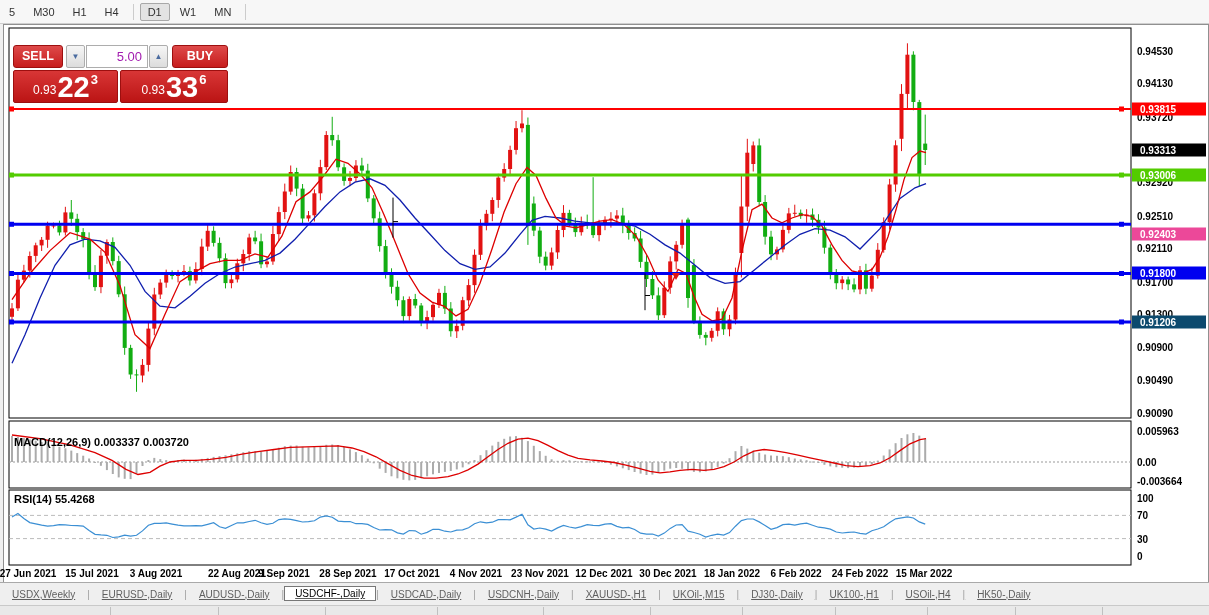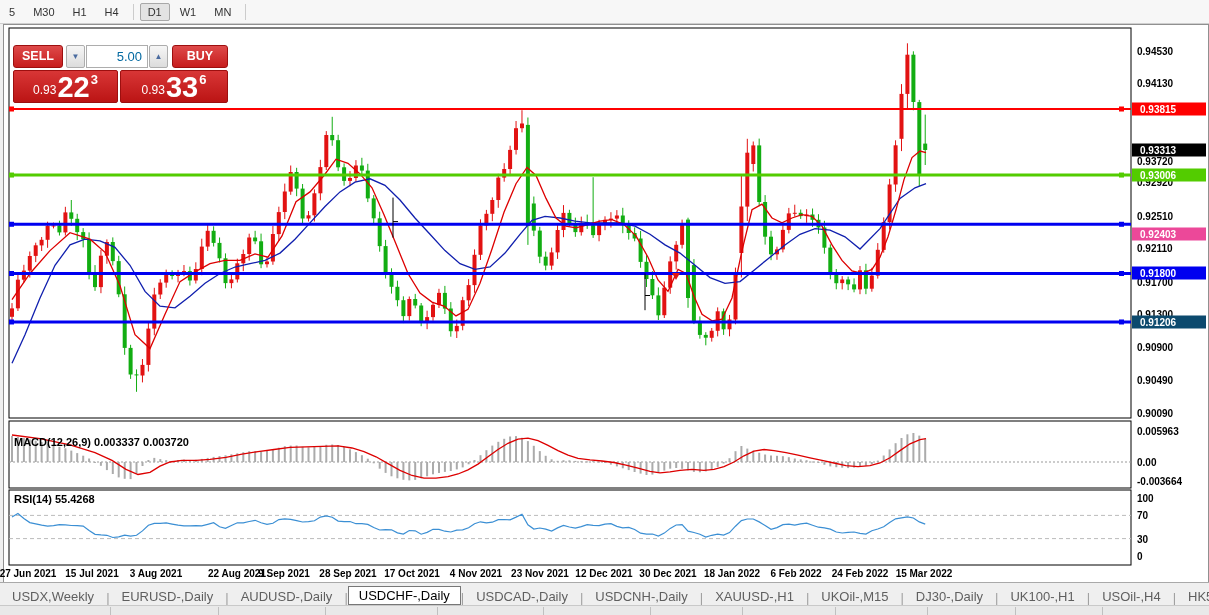--- a/index.html
+++ b/index.html
@@ -18,36 +18,36 @@
   .chart-title{left:14px;top:31px;font-size:11.5px;font-weight:700;color:#000;white-space:nowrap;}
   .chart-title .marker{font-size:8px;vertical-align:1px;margin-right:5px;}
   
   .trade-panel{left:13px;top:45px;width:215px;height:58px;}
   .tp-btn{position:absolute;color:#fff;font-weight:700;font-size:12.5px;text-align:center;
           background:linear-gradient(#de4a4a,#c71d1d);border:1px solid #9d0f0f;border-radius:3px;
           box-sizing:border-box;line-height:21px;height:23px;top:0;}
   .tp-spin{position:absolute;top:0;height:23px;width:19px;background:linear-gradient(#f6f6f6,#dcdcdc);
            border:1px solid #adadad;box-sizing:border-box;text-align:center;font-size:8px;color:#4a6b9f;line-height:21px;border-radius:2px;}
   .tp-vol{position:absolute;left:73px;top:0;width:62px;height:23px;background:#fff;border:1px solid #adadad;
-          box-sizing:border-box;font-size:13px;color:#0369a1;text-align:right;padding-right:5px;line-height:21px;}
+          box-sizing:border-box;font-size:13px;color:#a21caf;text-align:right;padding-right:5px;line-height:21px;}
   .tp-price{position:absolute;top:25px;height:33px;background:linear-gradient(#d83636,#bb1414);
             border:1px solid #9d0f0f;border-radius:2px;box-sizing:border-box;color:#fff;
             display:flex;align-items:flex-end;justify-content:center;padding-bottom:2px;}
   .tp-price .prefix{font-size:12px;font-weight:400;margin-bottom:3px;}
   .tp-price .big{font-size:29px;font-weight:700;line-height:26px;margin:0 1px;}
   .tp-price .sup{font-size:13px;font-weight:700;align-self:flex-start;margin-top:1px;}
   
   .ax-label{position:absolute;left:1137px;font-size:10px;font-weight:600;color:#000;transform:translateY(-50%);z-index:3;}
   .badge{position:absolute;left:1132px;width:74px;height:13px;color:#fff;font-size:10px;font-weight:600;
          text-align:left;padding-left:8px;line-height:13px;box-sizing:border-box;z-index:4;transform:translateY(-50%);}
   .ind-label{position:absolute;font-size:11px;font-weight:700;color:#000;z-index:3;white-space:nowrap;}
   .date-label{position:absolute;top:568px;font-size:10px;font-weight:600;color:#000;transform:translateX(-50%);white-space:nowrap;z-index:3;}
   
   .tabbar{position:absolute;left:0;top:582px;width:1209px;height:22px;background:#efefef;border-top:1px solid #a9a9a9;
-          display:flex;align-items:flex-end;font-size:13px;color:#5f5f5f;z-index:5;}
+          display:flex;align-items:center;font-size:10px;color:#5f5f5f;z-index:5;text-decoration:underline;}
   .tab{padding:1px 12px;white-space:nowrap;cursor:default;}
   .tab.active{background:#ffffff;border:1px solid #777;color:#000;margin-top:-1px;padding:1px 10px;}
   .tab-sep{color:#9f9f9f;}
   
   .statusbar{position:absolute;left:0;top:605px;width:1209px;height:10px;background:#e9e9e9;border-top:1px solid #c9c9c9;z-index:5;}
   .status-tick{position:absolute;top:1px;width:1px;height:8px;background:#c0c0c0;}
   svg{position:absolute;left:0;top:0;z-index:1;}
 </style>
 </head>
 <body>
@@ -583,21 +583,21 @@
       <span class="sup">6</span>
     </div>
   </div>
 
   <div class="overlay ind-label" style="left:14px;top:424px;margin-top:12px;">MACD(12,26,9) 0.003337 0.003720</div>
   <div class="overlay ind-label" style="left:14px;top:493px;">RSI(14) 55.4268</div>
 
   <div id="axis-layer">
       <div class="ax-label" style="top: 50.6345px;">0.94530</div>
       <div class="ax-label" style="top: 83.2866px;">0.94130</div>
-      <div class="ax-label" style="top: 116.755px; margin-top: 44px;">0.93720</div>
+      <div class="ax-label" style="top: 116.755px;">0.93720</div>
       <div class="ax-label" style="top: 182.059px;">0.92920</div>
       <div class="ax-label" style="top: 215.527px;">0.92510</div>
       <div class="ax-label" style="top: 248.179px;">0.92110</div>
       <div class="ax-label" style="top: 281.647px;">0.91700</div>
       <div class="ax-label" style="top: 314.299px;">0.91300</div>
       <div class="ax-label" style="top: 346.951px;">0.90900</div>
       <div class="ax-label" style="top: 380.42px;">0.90490</div>
       <div class="ax-label" style="top: 413.072px;">0.90090</div>
       <div class="badge" style="background: rgb(255, 0, 0); top: 109px;">0.93815</div>
       <div class="badge" style="background: rgb(0, 0, 0); top: 149.978px;">0.93313</div>

